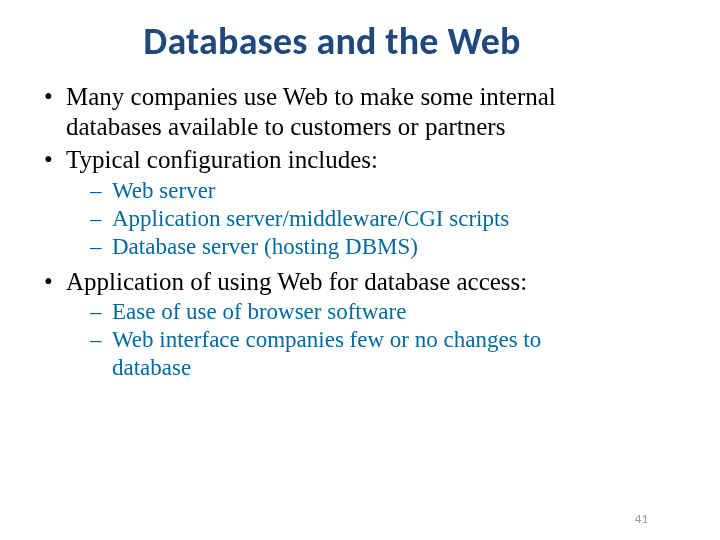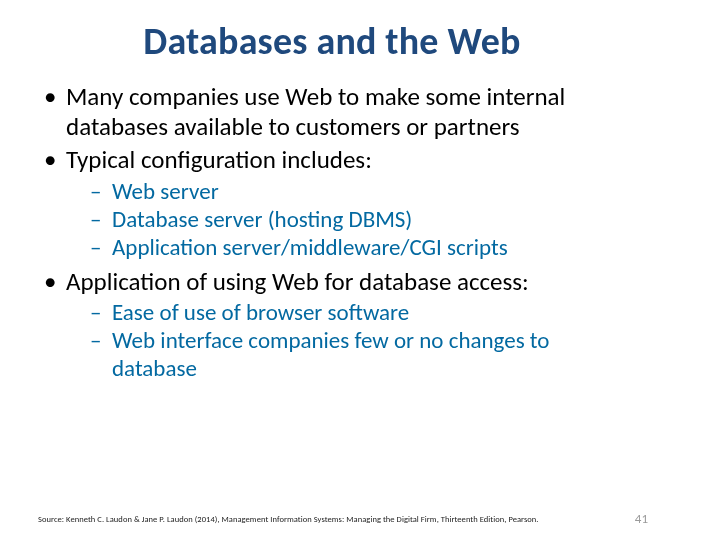--- a/index.html
+++ b/index.html
@@ -1,19 +1,19 @@
 <!DOCTYPE html>
 <html><head>
 <meta charset="utf-8">
 <style>
   * { margin: 0; padding: 0; box-sizing: border-box; }
   html, body { width: 720px; height: 540px; background: #fff; font-family: Calibri, "Segoe UI", Arial, sans-serif; color: #000; }
   .slide { width: 656px; height: 540px; position: relative; padding: 18px 30px 0 38px; }
   .title { text-align: center; font-size: 38px; font-weight: 700; color: #1f497d; margin-bottom: 18px; letter-spacing: 0.2px; }
-  ul.lvl1 { list-style: none; }
+  ul.lvl1 { list-style: none; font-family: Liberation Serif, serif; }
   ul.lvl1 > li { font-size: 25px; line-height: 1.18; color: #000; position: relative; padding-left: 28px; margin: 0 0 4px 0; }
   ul.lvl1 > li::before { content: "•"; position: absolute; left: 6px; top: 0; font-size: 25px; }
   ul.lvl2 { list-style: none; margin: 2px 0 6px 0; }
   ul.lvl2 > li { font-size: 23px; line-height: 1.22; color: #0369a1; position: relative; padding-left: 46px; margin: 0; }
   ul.lvl2 > li::before { content: "–"; position: absolute; left: 24px; top: 0; font-size: 23px; }
   .source { position: absolute; left: 38px; bottom: 16px; font-size: 8.5px; color: #222; letter-spacing: 0.05px; }
   .pagenum { position: absolute; right: 8px; bottom: 14px; font-size: 13px; color: #9a9a9a; }
 </style>
 </head>
 <body>
@@ -22,28 +22,27 @@
   <h1 class="title">Databases and the Web</h1>
 
   <ul class="lvl1">
     <li>
       <span>Many companies use Web to make some internal databases available to customers or partners</span>
     </li>
     <li>
       <span>Typical configuration includes:</span>
       <ul class="lvl2">
         <li><span>Web server</span></li>
+        <li><span>Application server/middleware/CGI scripts</span></li>
         <li><span>Database server (hosting DBMS)</span></li>
-        <li><span>Application server/middleware/CGI scripts</span></li>
       </ul>
     </li>
     <li>
       <span>Application of using Web for database access:</span>
       <ul class="lvl2">
         <li><span>Ease of use of browser software</span></li>
         <li><span>Web interface companies few or no changes to database</span></li>
       </ul>
     </li>
   </ul>
 
-  <div class="source">Source: Kenneth C. Laudon &amp; Jane P. Laudon (2014), Management Information Systems: Managing the Digital Firm, Thirteenth Edition, Pearson.</div>
   <div class="pagenum">41</div>
 </div>
 
 </body></html>

